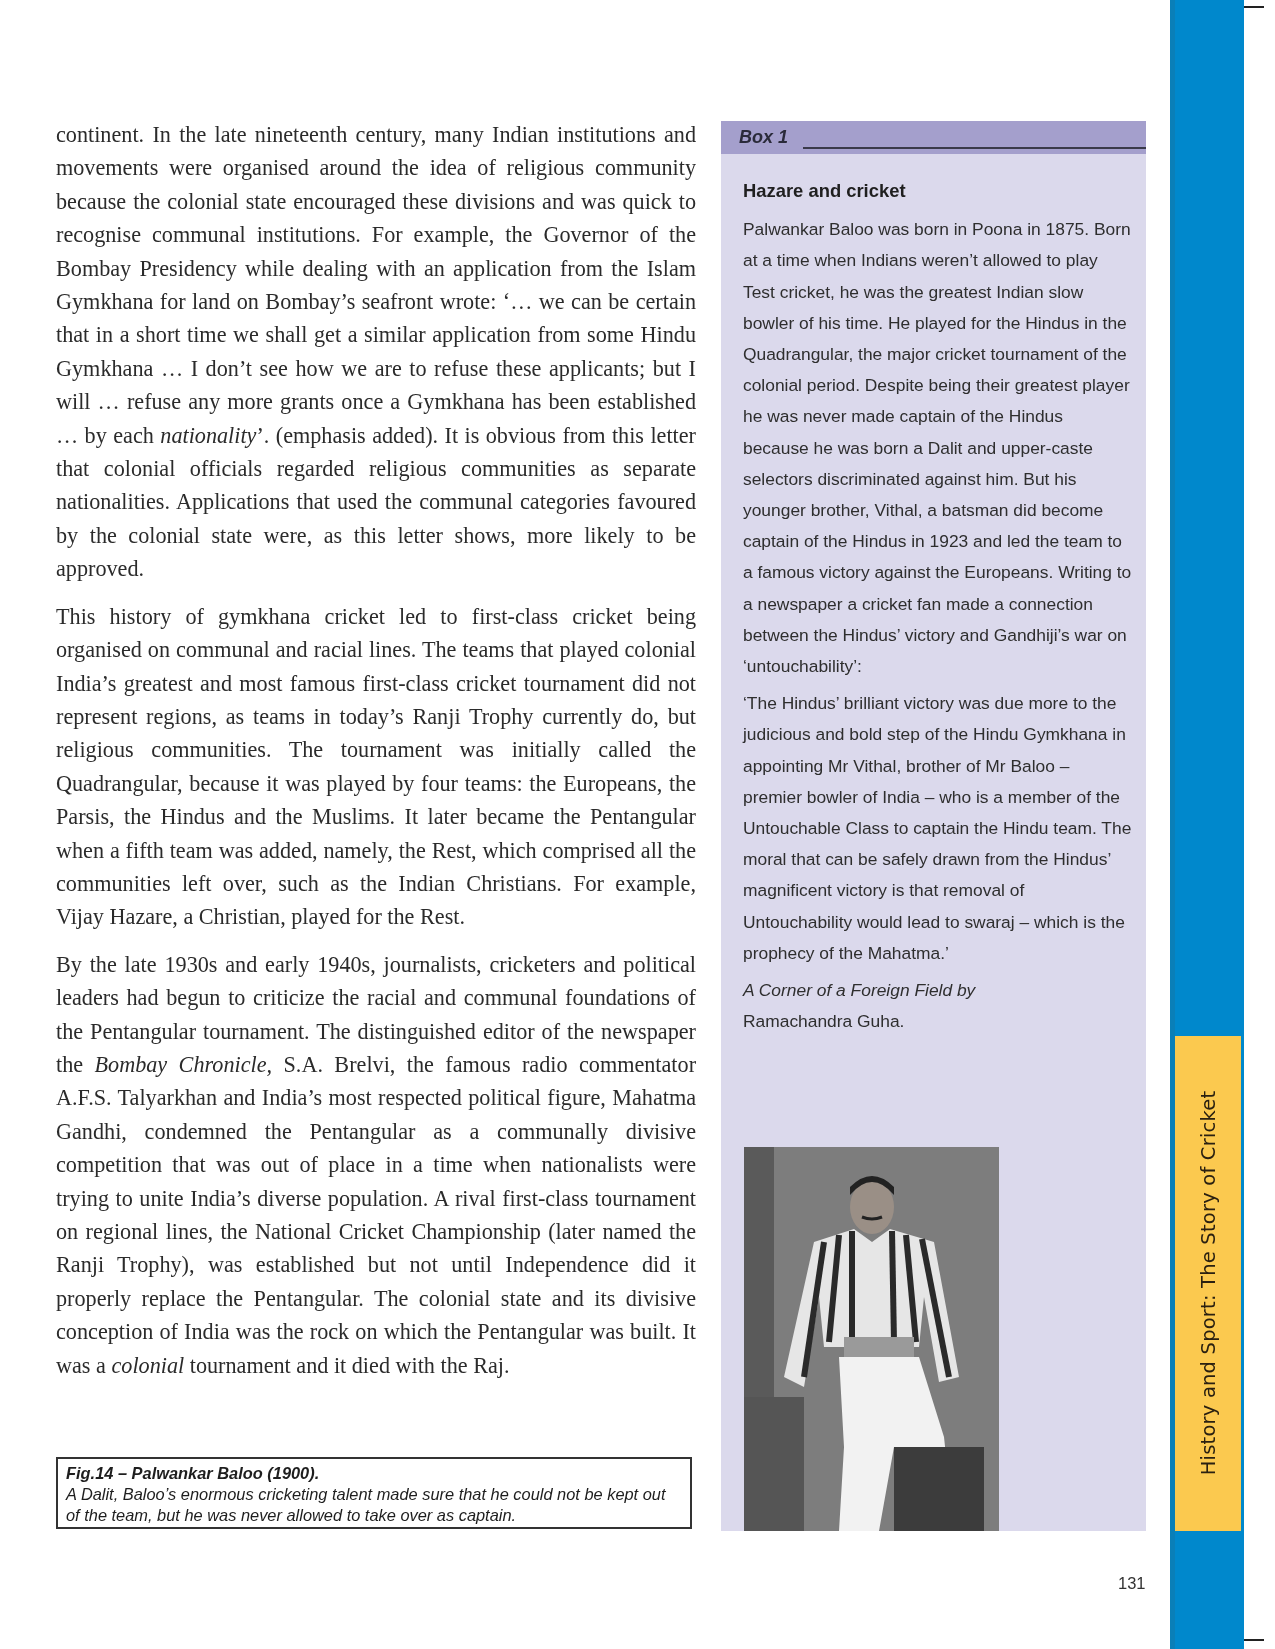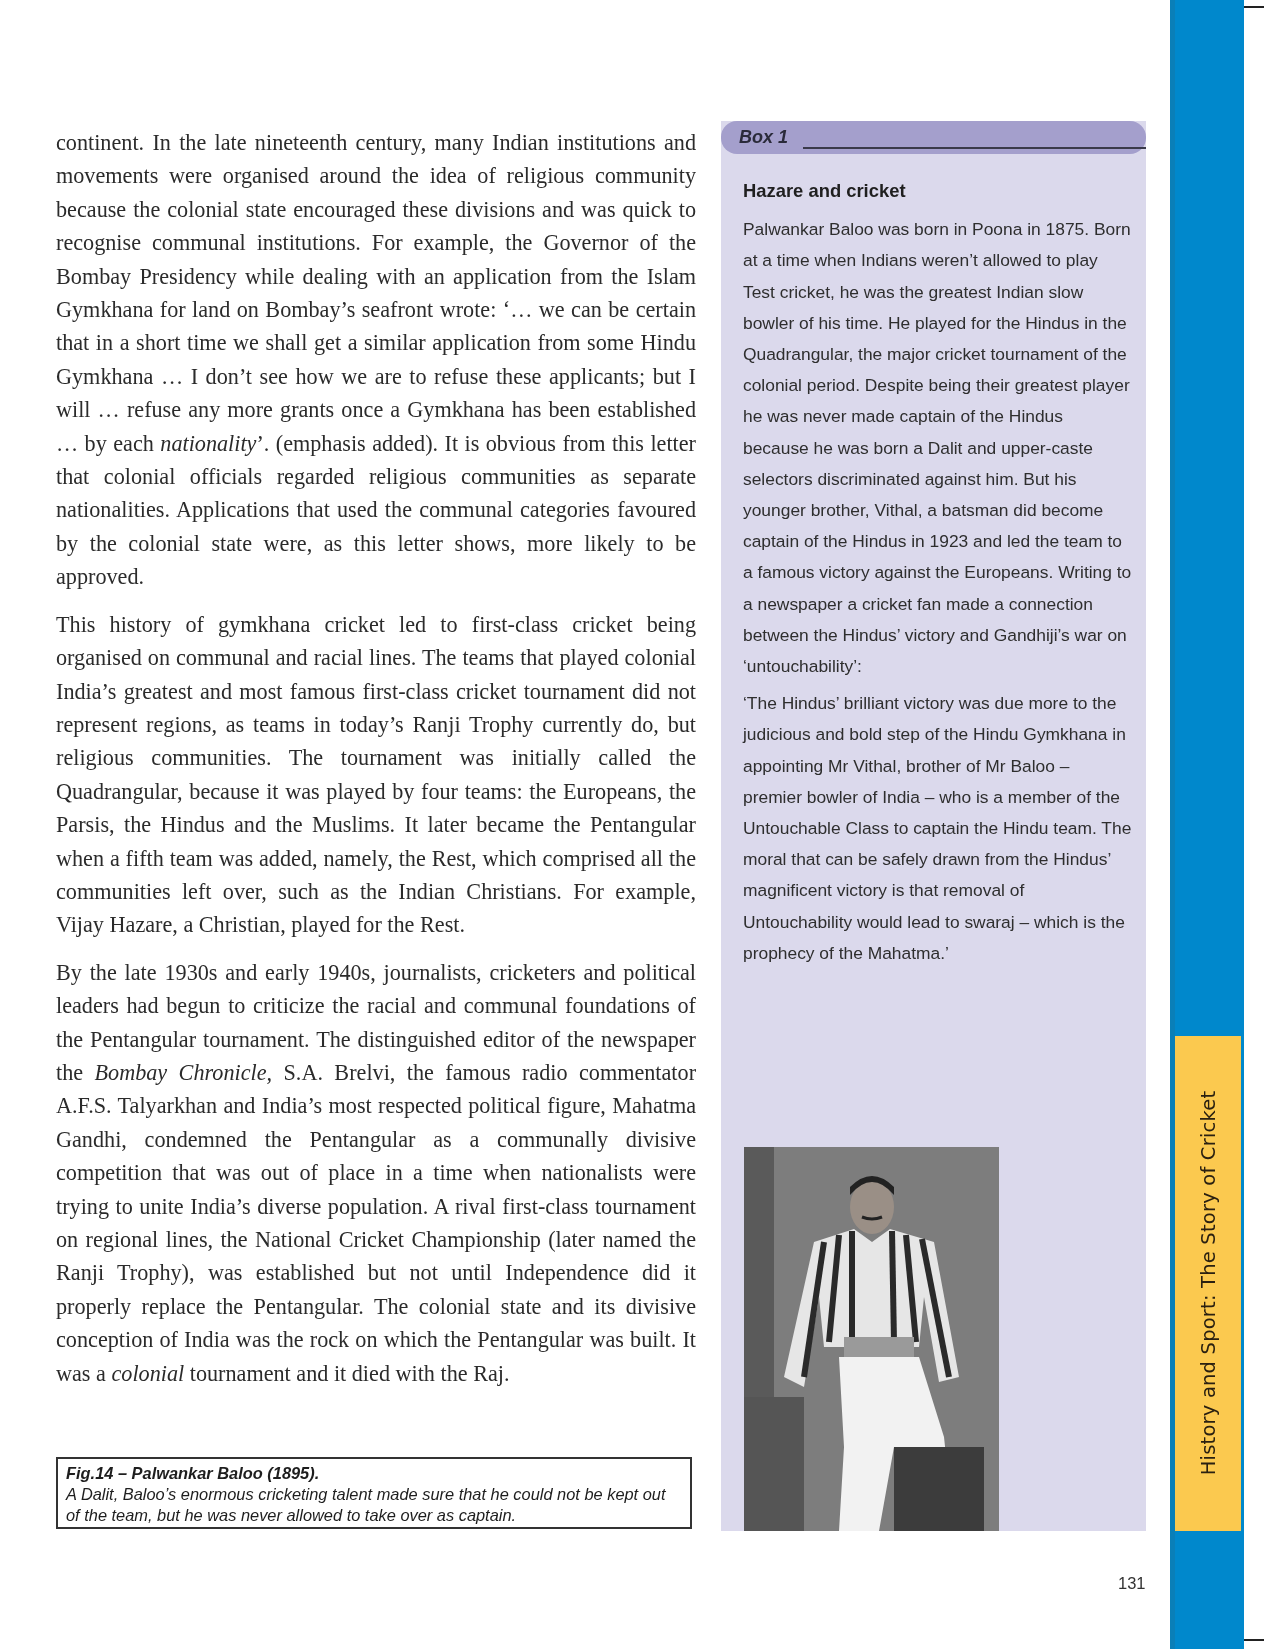--- a/index.html
+++ b/index.html
@@ -1,22 +1,22 @@
 <!DOCTYPE html>
 <html><head>
 <meta charset="utf-8">
 <style>
   html, body { margin:0; padding:0; }
   body { width:1275px; height:1649px; position:relative; background:#ffffff; overflow:hidden; }
   .main-col { position:absolute; left:56px; top:118px; width:640px;
     font-family:"Liberation Serif", "DejaVu Serif", serif; font-size:22.2px; line-height:33.4px; color:#2b2b2b; text-align:justify; }
-  .main-col p { margin:8px 0 14px 0; }
+  .main-col p { margin:0 0 14px 0; }
   .main-col em { font-style:italic; }
   .box { position:absolute; left:721px; top:121px; width:425px; height:1410px; background:#dbd9ec; }
-  .box-header { position:absolute; left:0; top:0; width:425px; height:33px; background:#a49fcc;border-radius:16px; }
+  .box-header { position:absolute; left:0; top:0; width:425px; height:33px; background:#a49fcc; }
   .box-label { position:absolute; left:18px; top:6px; font-family:"Liberation Sans", sans-serif; font-weight:bold; font-style:italic; font-size:18px; color:#2a2a3a; }
   .box-rule { position:absolute; left:82px; right:0; top:26px; height:2px; background:#3a3a4a; }
   .box-body { position:absolute; left:22px; top:54px; width:390px; font-family:"Liberation Sans", sans-serif; font-size:17.4px; line-height:31.2px; color:#2e2e2e; }
   .box-title { font-weight:bold; font-size:18.4px; margin:0 0 8px 0; color:#1f1f1f; }
   .box-body p { margin:0 0 6px 0; }
   .photo { position:absolute; left:23px; top:1026px; width:255px; height:384px; background:linear-gradient(180deg,#8a8a8a 0%,#6e6e6e 60%,#5a5a5a 100%); overflow:hidden; }
   .caption-box { position:absolute; left:56px; top:1457px; width:636px; height:72px; border:2px solid #333; box-sizing:border-box; padding:4px 8px;
     font-family:"Liberation Sans", sans-serif; font-style:italic; font-size:16.4px; line-height:21px; color:#1e1e1e; background:#fff; }
   .caption-box .fig-title { font-weight:bold; }
   .side-blue { position:absolute; left:1170px; top:0; width:74px; height:1649px; background:#0088cc; }
@@ -38,20 +38,21 @@
 
 <div class="box">
   <div class="box-header">
     <span class="box-label">Box 1</span>
     <div class="box-rule"></div>
   </div>
   <div class="box-body">
     <div class="box-title">Hazare and cricket</div>
     <p>Palwankar Baloo was born in Poona in 1875. Born at a time when Indians weren’t allowed to play Test cricket, he was the greatest Indian slow bowler of his time. He played for the Hindus in the Quadrangular, the major cricket tournament of the colonial period. Despite being their greatest player he was never made captain of the Hindus because he was born a Dalit and upper-caste selectors discriminated against him. But his younger brother, Vithal, a batsman did become captain of the Hindus in 1923 and led the team to a famous victory against the Europeans. Writing to a newspaper a cricket fan made a connection between the Hindus’ victory and Gandhiji’s war on ‘untouchability’:</p>
     <p>‘The Hindus’ brilliant victory was due more to the judicious and bold step of the Hindu Gymkhana in appointing Mr Vithal, brother of Mr Baloo – premier bowler of India – who is a member of the Untouchable Class to captain the Hindu team. The moral that can be safely drawn from the Hindus’ magnificent victory is that removal of Untouchability would lead to swaraj – which is the prophecy of the Mahatma.’</p>
+    <p style="margin:0;"><em>A Corner of a Foreign Field by</em><br><span>Ramachandra Guha.</span></p>
   </div>
   <div class="photo" title="Photograph of Palwankar Baloo in a striped cricket blazer">
     <svg width="255" height="384" viewBox="0 0 255 384">
       <rect x="0" y="0" width="255" height="384" fill="#7d7d7d"></rect>
       <rect x="0" y="0" width="30" height="384" fill="#5a5a5a"></rect>
       <rect x="0" y="250" width="60" height="134" fill="#555"></rect>
       <ellipse cx="128" cy="60" rx="22" ry="27" fill="#9a8f86"></ellipse>
       <path d="M106 48 Q128 22 150 48 L150 40 Q128 18 106 40 Z" fill="#222"></path>
       <path d="M118 70 Q128 74 138 70" stroke="#222" stroke-width="3" fill="none"></path>
       <path d="M70 95 L110 82 L128 95 L146 82 L190 95 L215 230 L195 235 L180 150 L175 200 L80 200 L75 150 L60 240 L40 230 Z" fill="#e6e6e6"></path>
@@ -64,21 +65,21 @@
         <line x1="178" y1="92" x2="205" y2="230"></line>
       </g>
       <rect x="100" y="190" width="70" height="20" fill="#9a9a9a"></rect>
       <path d="M95 210 L175 210 L200 290 L210 384 L170 384 L150 300 L135 384 L95 384 L100 300 Z" fill="#f2f2f2"></path>
       <rect x="150" y="300" width="90" height="84" fill="#3c3c3c"></rect>
     </svg>
   </div>
 </div>
 
 <div class="caption-box">
-  <div class="fig-title">Fig.14 – Palwankar Baloo (1895).</div>
+  <div class="fig-title">Fig.14 – Palwankar Baloo (1900).</div>
   <div>A Dalit, Baloo’s enormous cricketing talent made sure that he could not be kept out of the team, but he was never allowed to take over as captain.</div>
 </div>
 
 <div class="side-blue"></div>
 <div class="side-blue-edge"></div>
 <div class="side-yellow"></div>
 <div class="side-text">History and Sport: The Story of Cricket</div>
 
 <div class="crop-mark" style="left:1244px; top:6px;"></div>
 <div class="crop-mark" style="left:1244px; top:1639px;"></div>

